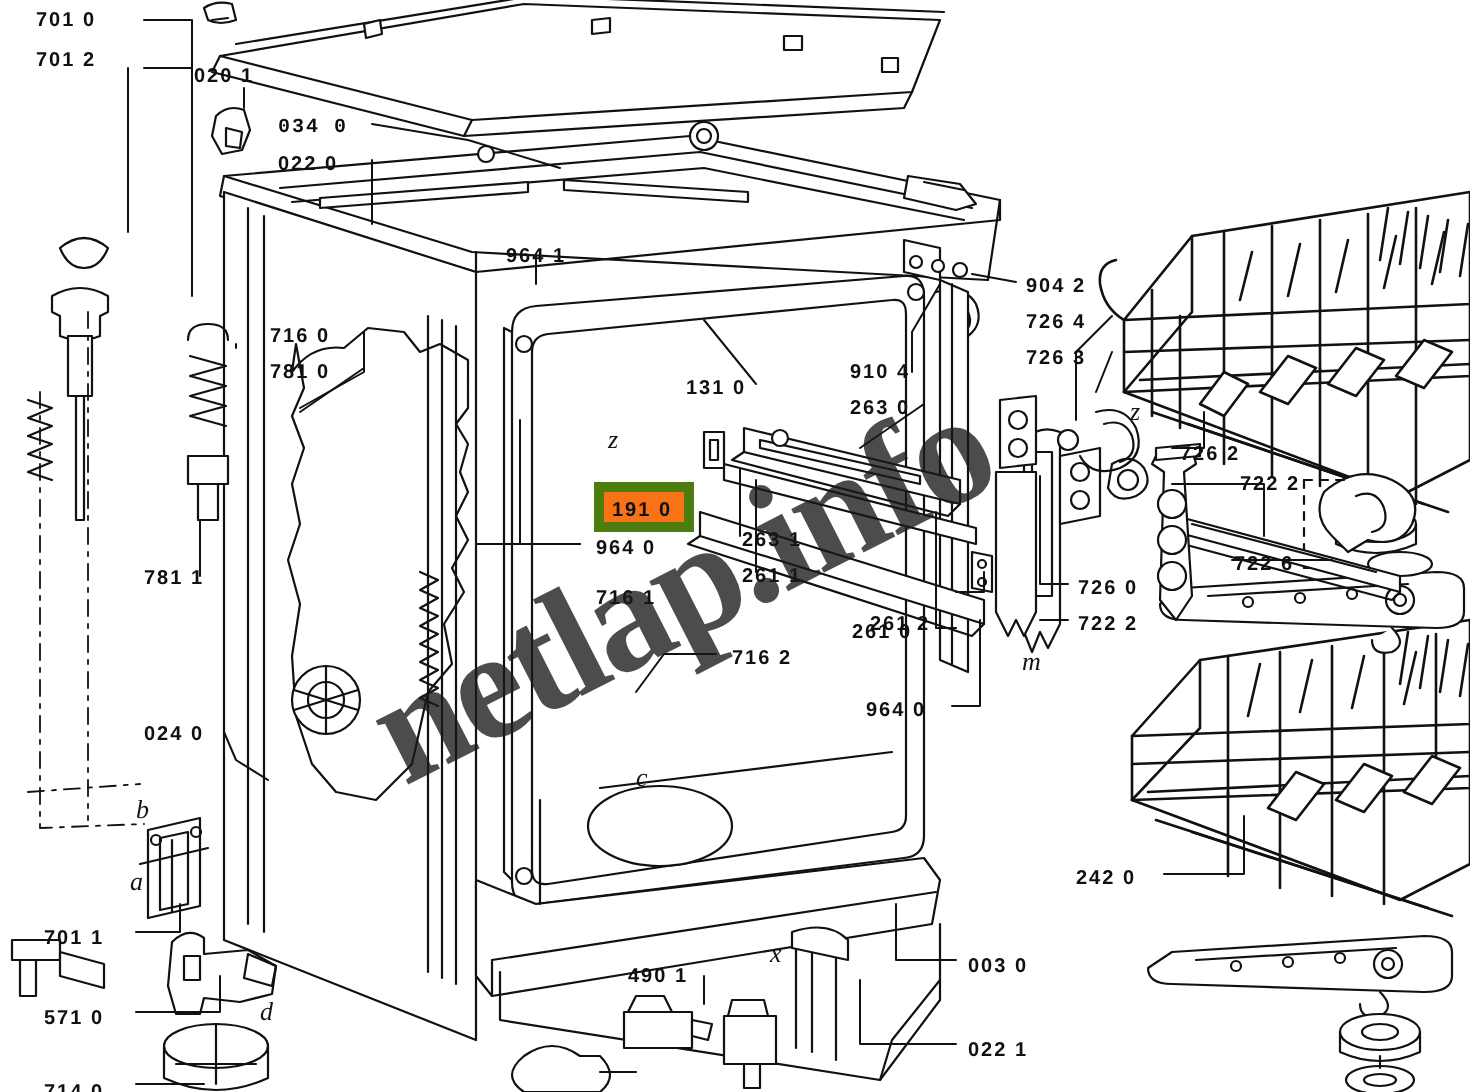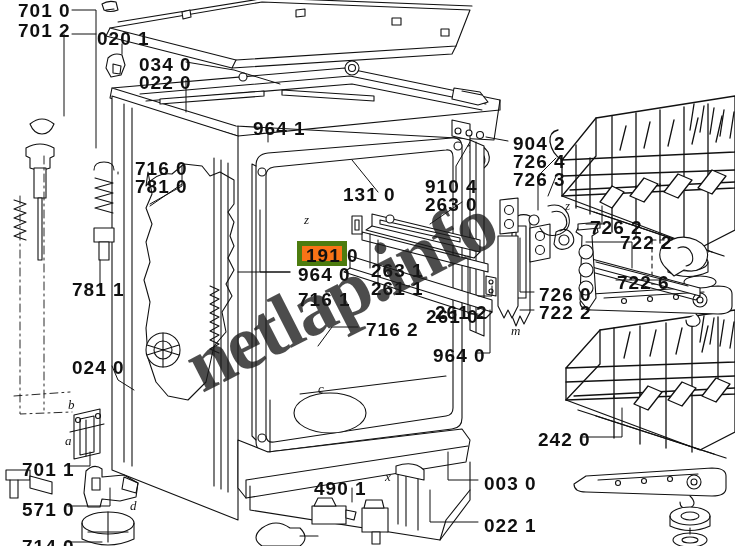--- a/index.html
+++ b/index.html
@@ -9,21 +9,21 @@
     background:#ffffff;
     overflow:hidden;
     font-family:"Liberation Sans", sans-serif;
   }
   #art{position:absolute;left:0;top:0;width:735px;height:546px;}
 
   
   .lbl{
     position:absolute;
     font-family:"Liberation Sans", sans-serif;
-    font-size:19px;
+    font-size:10px;
     font-weight:700;
     letter-spacing:1px;
     color:#101010;
     white-space:pre;
     line-height:17px;
     user-select:none;
   }
 
   
   .hl{
@@ -421,21 +421,21 @@
       </g>
 
     </g>
   </svg>
 
   <div id="wm">netlap.info</div>
 
   <div class="lbl" style="left:18px;top:2px;">701 0</div>
   <div class="lbl" style="left:18px;top:22px;">701 2</div>
   <div class="lbl" style="left:97px;top:30px;">020 1</div>
-  <div class="lbl" style="left:139px;top:56px;">034 0</div>
+  <div class="lbl" style="left:139px;top:56px;font-family:Liberation Mono, monospace;">034 0</div>
   <div class="lbl" style="left:139px;top:74px;">022 0</div>
   <div class="lbl" style="left:228px;top:120px;margin-left:25px;">964 1</div>
   <div class="lbl" style="left:135px;top:160px;">716 0</div>
   <div class="lbl" style="left:135px;top:178px;">781 0</div>
   <div class="lbl" style="left:72px;top:281px;">781 1</div>
   <div class="lbl" style="left:343px;top:186px;">131 0</div>
   <div class="lbl" style="left:425px;top:178px;">910 4</div>
   <div class="lbl" style="left:425px;top:196px;">263 0</div>
   <div class="lbl" style="left:513px;top:135px;">904 2</div>
   <div class="lbl" style="left:513px;top:153px;">726 4</div>

